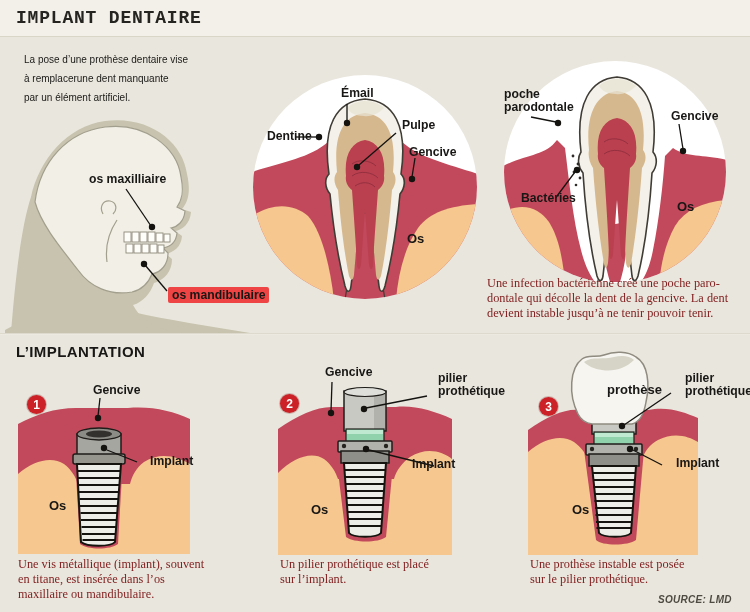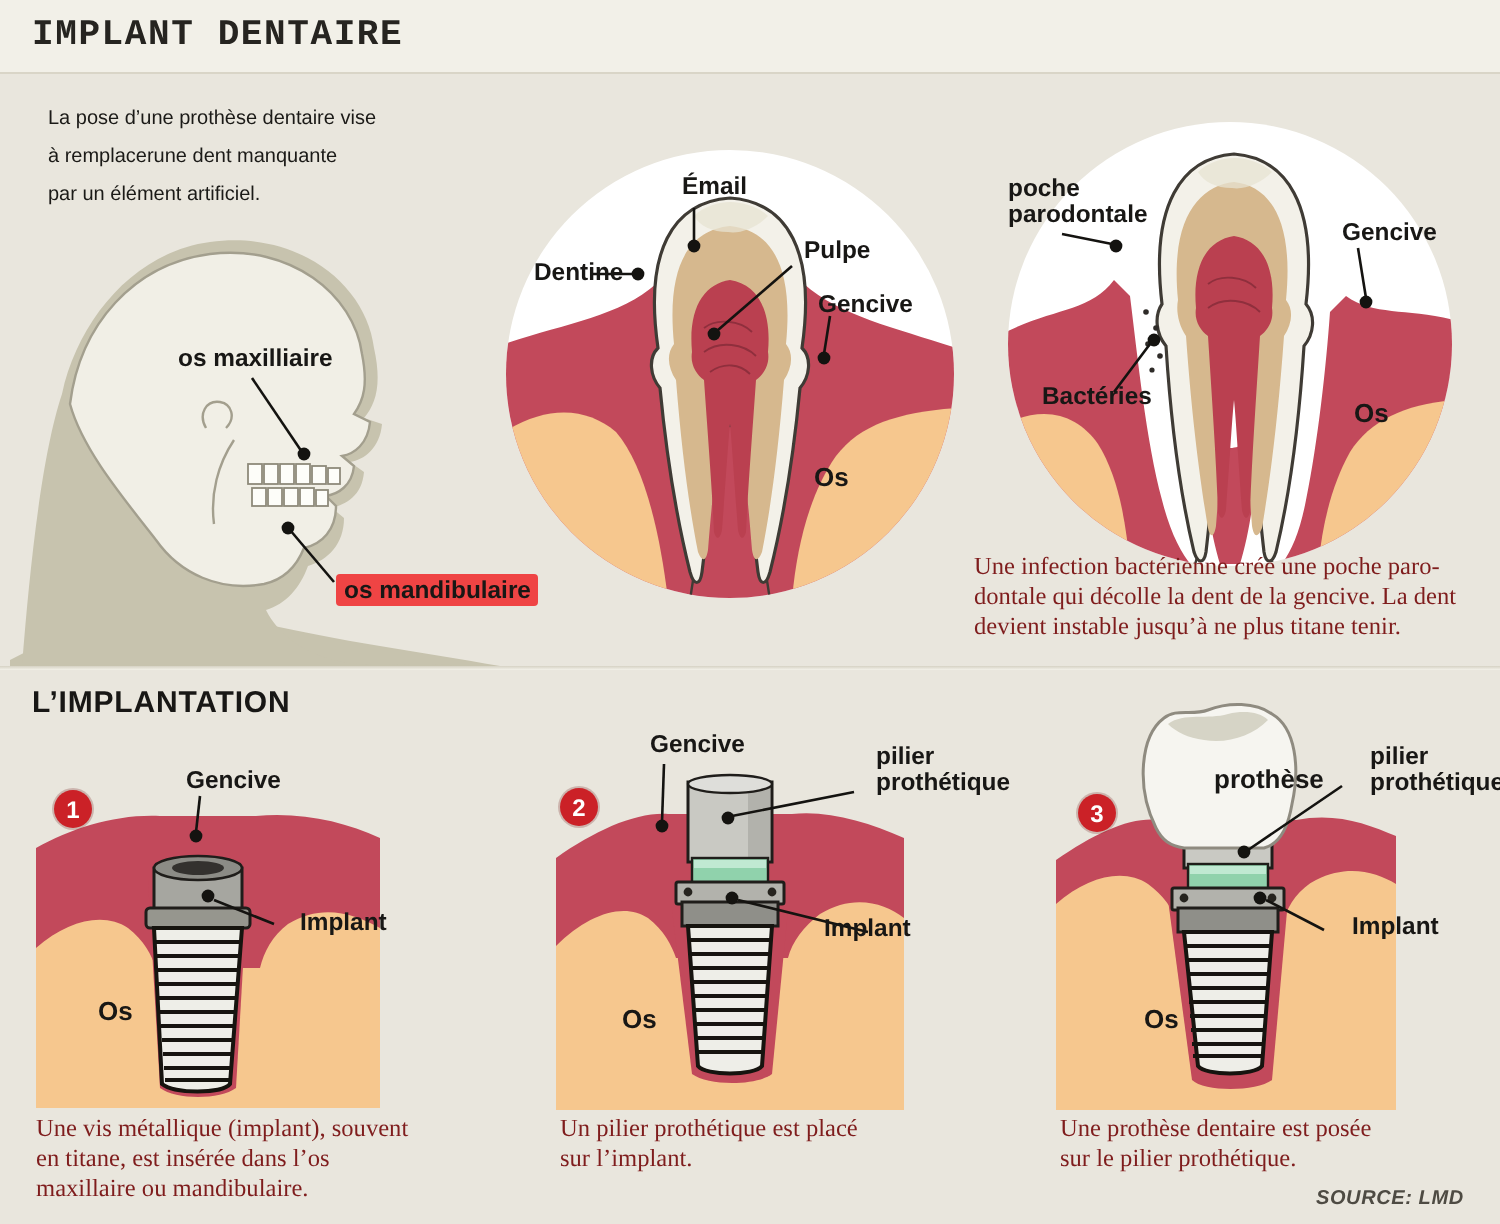--- a/index.html
+++ b/index.html
@@ -233,21 +233,21 @@
     <div>poche</div>
     <div>parodontale</div>
   </div>
   <div class="lbl" style="left:660px;top:110px;">Gencive</div>
   <div class="lbl" style="left:510px;top:192px;">Bactéries</div>
   <div class="lbl" style="left:666px;top:200px;font-size:13px;">Os</div>
 
   <div class="cap" style="left:487px;top:276px;width:252px;">
     <div>Une infection bactérienne crée une poche paro-</div>
     <div>dontale qui décolle la dent de la gencive. La dent</div>
-    <div>devient instable jusqu’à ne plus titane tenir.</div>
+    <div>devient instable jusqu’à ne tenir pouvoir tenir.</div>
   </div>
 
   <div class="badge" style="left:27px;top:395px;">1</div>
   <div class="badge" style="left:280px;top:394px;">2</div>
   <div class="badge" style="left:539px;top:397px;">3</div>
 
   <div class="lbl" style="left:82px;top:384px;">Gencive</div>
   <div class="lbl" style="left:139px;top:455px;">Implant</div>
   <div class="lbl" style="left:38px;top:499px;font-size:13px;">Os</div>
   <div class="cap" style="left:18px;top:557px;">
@@ -269,19 +269,19 @@
   </div>
 
   <div class="lbl" style="left:596px;top:383px;font-size:13px;">prothèse</div>
   <div class="lbl" style="left:674px;top:372px;">
     <div>pilier</div>
     <div>prothétique</div>
   </div>
   <div class="lbl" style="left:665px;top:457px;">Implant</div>
   <div class="lbl" style="left:561px;top:503px;font-size:13px;">Os</div>
   <div class="cap" style="left:530px;top:557px;">
-    <div>Une prothèse dentaire est posée</div>
+    <div>Une prothèse instable est posée</div>
     <div>sur le pilier prothétique.</div>
   </div>
 
   <div class="src">SOURCE: LMD</div>
 
 </div>
 
 </body></html>

